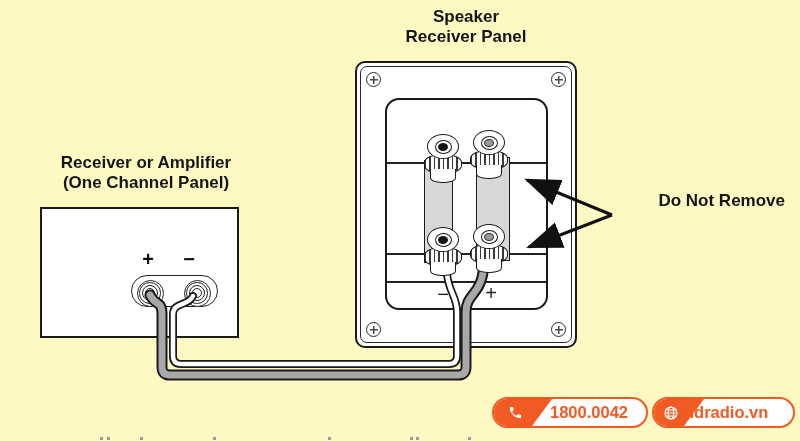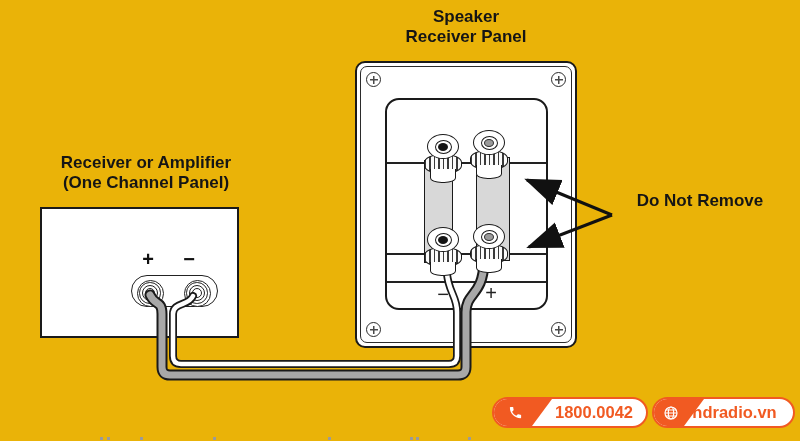--- a/index.html
+++ b/index.html
@@ -1,16 +1,16 @@
 <!DOCTYPE html>
 <html><head>
 <meta charset="utf-8">
 <style>
   html,body{margin:0;padding:0;background:#fff;}
-  .stage{position:relative;width:800px;height:441px;background:#eab308;overflow:hidden;
+  .stage{position:relative;width:800px;height:441px;background:#fef9c3;overflow:hidden;
          font-family:"Liberation Sans",sans-serif;color:#111;}
   .abs{position:absolute;box-sizing:border-box;}
   .title{font-weight:700;font-size:17px;line-height:20px;text-align:center;color:#151515;}
   
   .panel{left:355px;top:61px;width:222px;height:287px;border:2px solid #1a1a1a;border-radius:10px;background:#fff;}
   .panel-inner-edge{position:absolute;inset:3px;border:1px solid #2b2b2b;border-radius:7px;}
   .screw{position:absolute;width:15px;height:15px;border:1.5px solid #2b2b2b;border-radius:50%;box-sizing:border-box;
     background:
       linear-gradient(#4a4a4a,#4a4a4a) center/8px 1.5px no-repeat,
       linear-gradient(#4a4a4a,#4a4a4a) center/1.5px 8px no-repeat;}
@@ -44,21 +44,21 @@
   
   .receiver-box{left:40px;top:207px;width:199px;height:131px;border:2px solid #1a1a1a;background:#fff;}
   .rc-sign{position:absolute;width:24px;text-align:center;font-size:20px;font-weight:700;color:#111;}
   .stadium{position:absolute;left:89px;top:66px;width:87px;height:32px;border:1.5px solid #222;border-radius:16px;box-sizing:border-box;}
   .t-ring{position:absolute;border:1.5px solid #222;border-radius:50%;box-sizing:border-box;background:#fff;}
   
   .svg-overlay{position:absolute;left:0;top:0;width:800px;height:441px;pointer-events:none;z-index:5;}
   
   .badge{height:31px;border:2px solid #F15A22;border-radius:16px;background:#fff;overflow:hidden;z-index:8;}
   .badge .seg{position:absolute;left:0;top:0;bottom:0;background:#F15A22;}
-  .badge .btxt{position:absolute;top:0;bottom:0;text-align:center;font-weight:700;font-size:16.5px;
+  .badge .btxt{position:absolute;top:0;bottom:0;font-weight:700;font-size:16.5px;
      line-height:27px;color:#F15A22;}
   .badge-phone{left:492px;top:397px;width:156px;}
   .badge-phone .seg{width:58px;clip-path:polygon(0 0,58px 0,38px 100%,0 100%);}
   .badge-phone .btxt{left:56px;right:8px;}
   .badge-web{left:652px;top:397px;width:143px;}
   .badge-web .seg{width:50px;clip-path:polygon(0 0,50px 0,30px 100%,0 100%);}
   .badge-web .btxt{left:30px;right:8px;}
   .badge .icon-wrap{position:absolute;top:6px;}
   
   .frag{position:absolute;top:437px;width:2.5px;height:3px;background:#9a9a9a;}
@@ -71,21 +71,21 @@
   <div class="abs title" style="left:355px;top:7px;width:222px;">
     <div>Speaker</div>
     <div>Receiver Panel</div>
   </div>
 
   <div class="abs title" style="left:44px;top:153px;width:204px;">
     <div>Receiver or Amplifier</div>
     <div>(One Channel Panel)</div>
   </div>
 
-  <div class="abs title" style="left:615px;top:191px;width:170px;">
+  <div class="abs title" style="left:615px;top:191px;width:170px;text-align:right;">
     <div>Do Not Remove</div>
   </div>
 
   <div class="abs panel">
     <div class="panel-inner-edge"></div>
     <div class="screw tl"></div>
     <div class="screw tr"></div>
     <div class="screw bl"></div>
     <div class="screw br"></div>
   </div>

